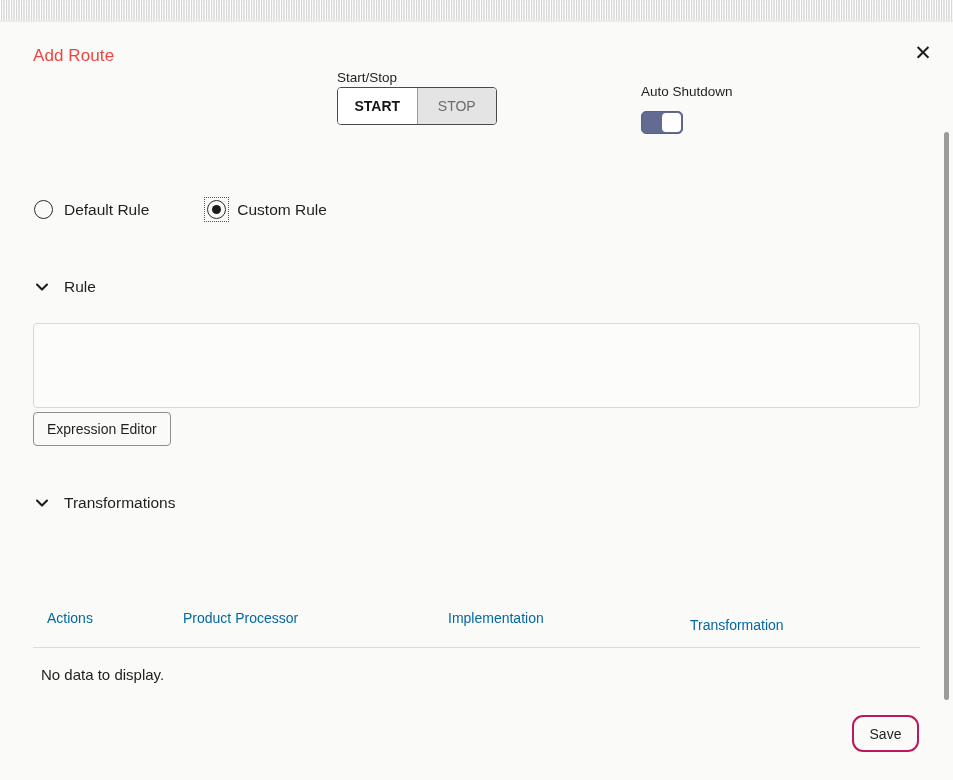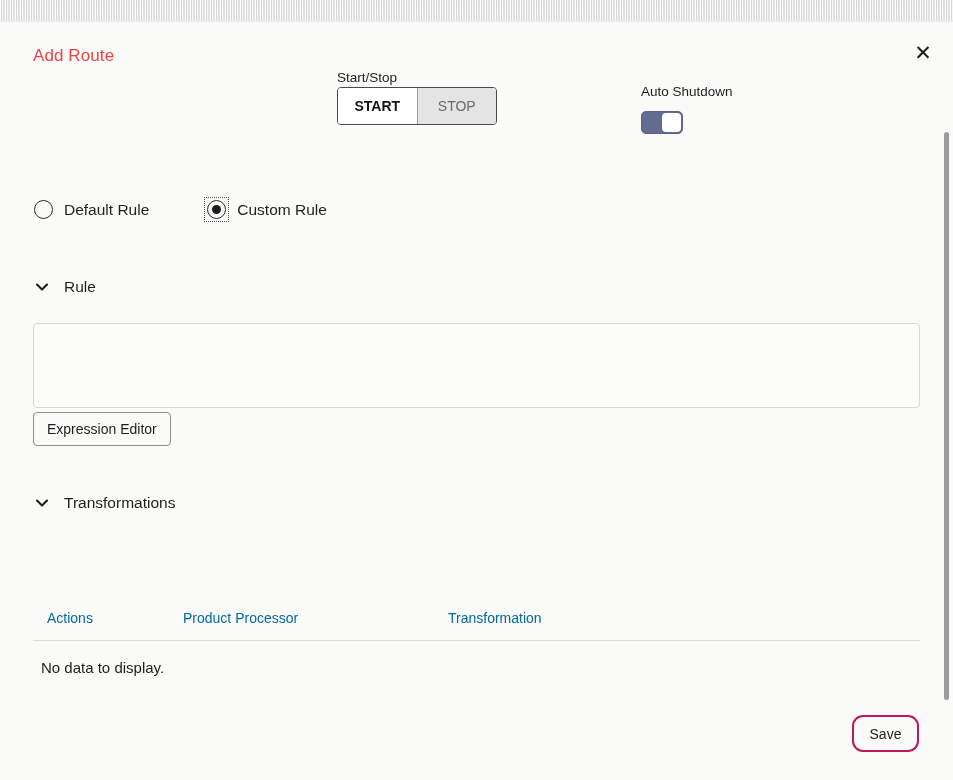--- a/index.html
+++ b/index.html
@@ -228,21 +228,21 @@
     padding-bottom: 14px;
     border-bottom: 1px solid #dcdcd9;
   }
   .th {
     font-size: 14px;
     color: #0369a1;
   }
   .th.c0 { width: 150px; padding-left: 14px; }
   .th.c1 { width: 265px; }
   .th.c2 { width: 242px; }
-  .th.c3 { flex: 1; }
+  .th.c3 { flex: 1; margin-top: 7px; }
   #table-empty-message {
     padding: 18px 8px 0 8px;
     font-size: 15px;
     color: #1f1f1f;
   }
 
   
   #save-button {
     position: absolute;
     left: 852px; top: 693px;
@@ -335,20 +335,21 @@
       </svg>
     </span>
     <span class="section-title">Transformations</span>
   </div>
 
 
   <div id="transformations-table">
     <div id="table-header-row">
       <div class="th c0">Actions</div>
       <div class="th c1">Product Processor</div>
+      <div class="th c2">Implementation</div>
       <div class="th c3">Transformation</div>
     </div>
     <div id="table-empty-message">No data to display.</div>
   </div>
 
   <button id="save-button">Save</button>
 
   <div id="scrollbar-track">
     <div id="scrollbar-thumb"></div>
   </div>

